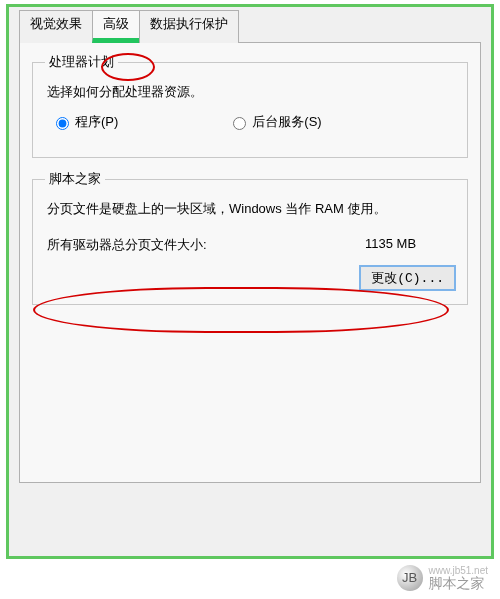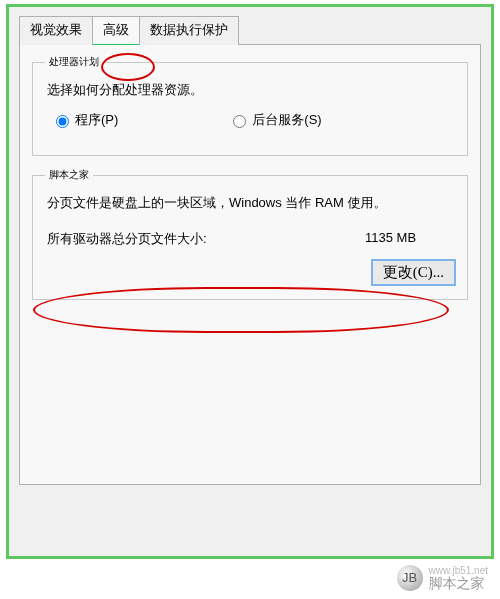--- a/index.html
+++ b/index.html
@@ -43,58 +43,58 @@
     width: 44px;
     height: 28px;
     background: #c75050;
     color: #fff;
     text-align: center;
     line-height: 26px;
     font-size: 16px;
     font-weight: 200;
   }
   .content {
-    padding: 8px 10px;
+    padding: 2px 10px;
     background: #f0f0f0;
   }
   .tabstrip {
     display: flex;
     border-bottom: 1px solid #b0b0b0;
     position: relative;
   }
   .tab {
     padding: 4px 10px 5px 10px;
     border: 1px solid #b0b0b0;
     border-bottom: none;
     background: #f0f0f0;
     margin-right: -1px;
     position: relative;
     top: 1px;
     font-size: 13px;
   }
   .tab.active {
     background: #f8f8f8;
     top: 1px;
-    border-bottom: 1px solid #22c55e;
+    border-bottom: 5px solid #22c55e;
   }
   .tabpanel {
     border: 1px solid #b0b0b0;
     border-top: none;
     background: #f8f8f8;
     padding: 10px 12px 14px 12px;
     min-height: 440px;
   }
   fieldset {
     border: 1px solid #c8c8c8;
     margin: 0 0 12px 0;
     padding: 10px 12px 14px 12px;
   }
   legend {
     padding: 0 4px;
-    font-size: 10px;
+    font-size: 13px;
   }
   .desc {
     margin: 2px 0 12px 2px;
     font-size: 13px;
   }
   .subhead {
     margin: 6px 0 10px 2px;
     font-size: 13px;
   }
   .radio-row {
@@ -118,22 +118,22 @@
   .vm-label { flex: 1; }
   .vm-value { width: 90px; }
   .btn-row {
     text-align: right;
     margin-top: 12px;
   }
   button.win {
     padding: 2px 10px;
     border: 1px solid #888;
     background: #e9e9e9;
-    font-family: Liberation Serif, serif;
-    font-size: 15px;
+    font-family: Liberation Mono, monospace;
+    font-size: 13px;
   }
   button.win.focus {
     outline: 2px solid #7eb4ea;
     outline-offset: -1px;
   }
   
   .circle {
     position: absolute;
     border: 2px solid #d40000;
     border-radius: 50%;

